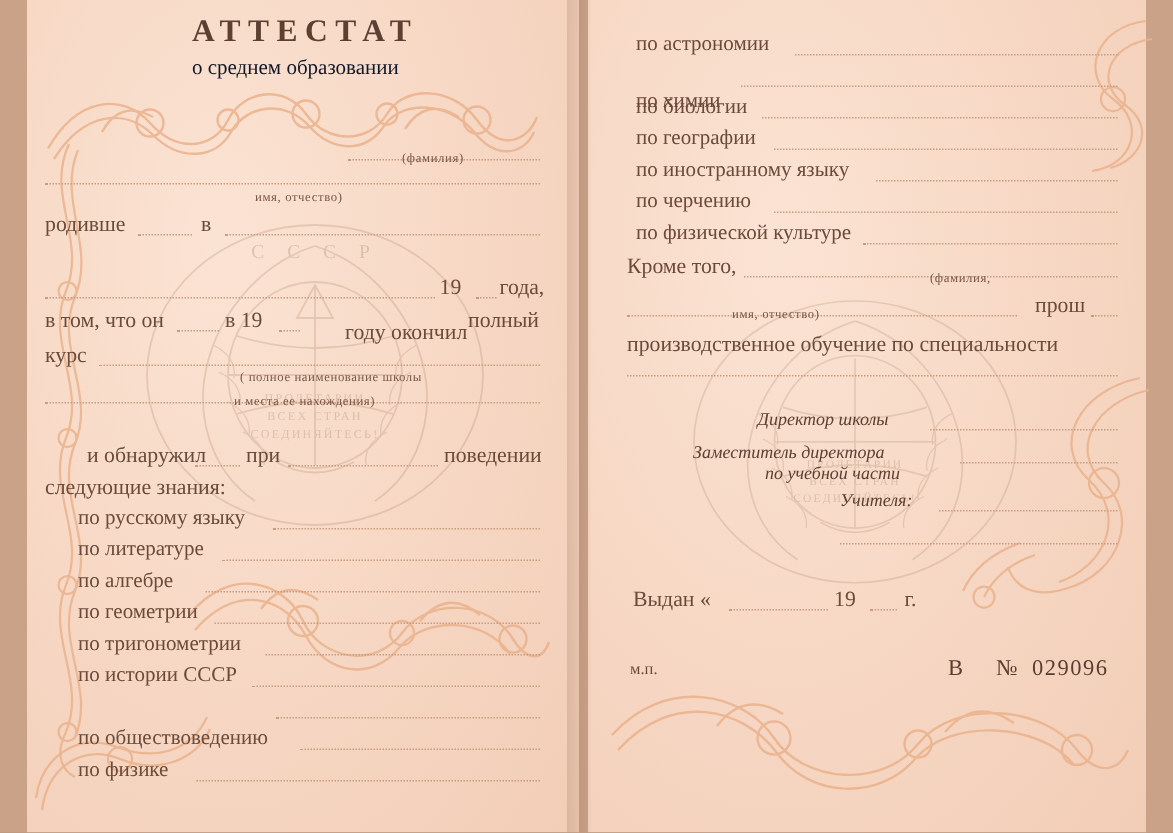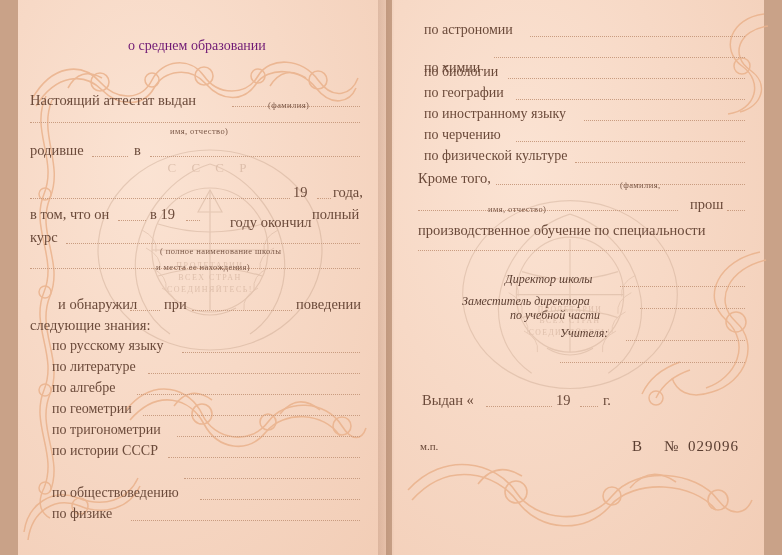--- a/index.html
+++ b/index.html
@@ -46,21 +46,21 @@
   .txt { position: absolute; white-space: nowrap; }
 
   .title {
     font-size: 21px;
     letter-spacing: 5px;
     font-weight: bold;
     color: #5e4033;
   }
   .subtitle {
     font-size: 14px;
-    color: #701a75;
+    color: #0f172a;
     text-align: center;
   }
   .line { font-size: 14.5px; color: #6b4a3a; }
   .small { font-size: 8.5px; color: #7a5746; letter-spacing: .4px; }
   .subj { font-size: 14px; color: #6b4a3a; }
   .dotline {
     position: absolute;
     border-bottom: 1.6px dotted #c99c80;
     height: 0;
   }
@@ -203,23 +203,23 @@
           <path d="M194,128 q-16,8 -14,22"></path>
         <path d="M188,148 q-16,8 -14,22"></path>
           <path d="M178,168 q-16,8 -14,22"></path>
       </g>
     </g>
     <text x="130" y="148" text-anchor="middle" font-family="&quot;Liberation Serif&quot;, serif" font-size="8" letter-spacing="1.5" fill="#a8826a">ПРОЛЕТАРИИ</text>
     <text x="130" y="160" text-anchor="middle" font-family="&quot;Liberation Serif&quot;, serif" font-size="8" letter-spacing="1.5" fill="#a8826a">ВСЕХ СТРАН</text>
     <text x="130" y="172" text-anchor="middle" font-family="&quot;Liberation Serif&quot;, serif" font-size="8" letter-spacing="1.5" fill="#a8826a">СОЕДИНЯЙТЕСЬ!</text>
   </svg>
 
+  <div class="txt title" style="left:128px;top:8px;">АТТЕСТАТ</div>
   <div class="txt subtitle" style="left:128px;top:38px;">о среднем образовании</div>
 
-  <div class="txt line" style="left:30px;top:92px;">Настоящий аттестат выдан</div>
   <div class="dotline" style="left:232px;top:106px;width:128px;"></div>
   <div class="txt small" style="left:268px;top:100px;">(фамилия)</div>
 
   <div class="dotline" style="left:30px;top:122px;width:330px;"></div>
   <div class="txt small" style="left:170px;top:126px;">имя,  отчество)</div>
 
   <div class="txt line" style="left:30px;top:142px;">родивше</div>
   <div class="dotline" style="left:92px;top:156px;width:36px;"></div>
   <div class="txt line" style="left:134px;top:142px;">в</div>
   <div class="dotline" style="left:150px;top:156px;width:210px;"></div>

